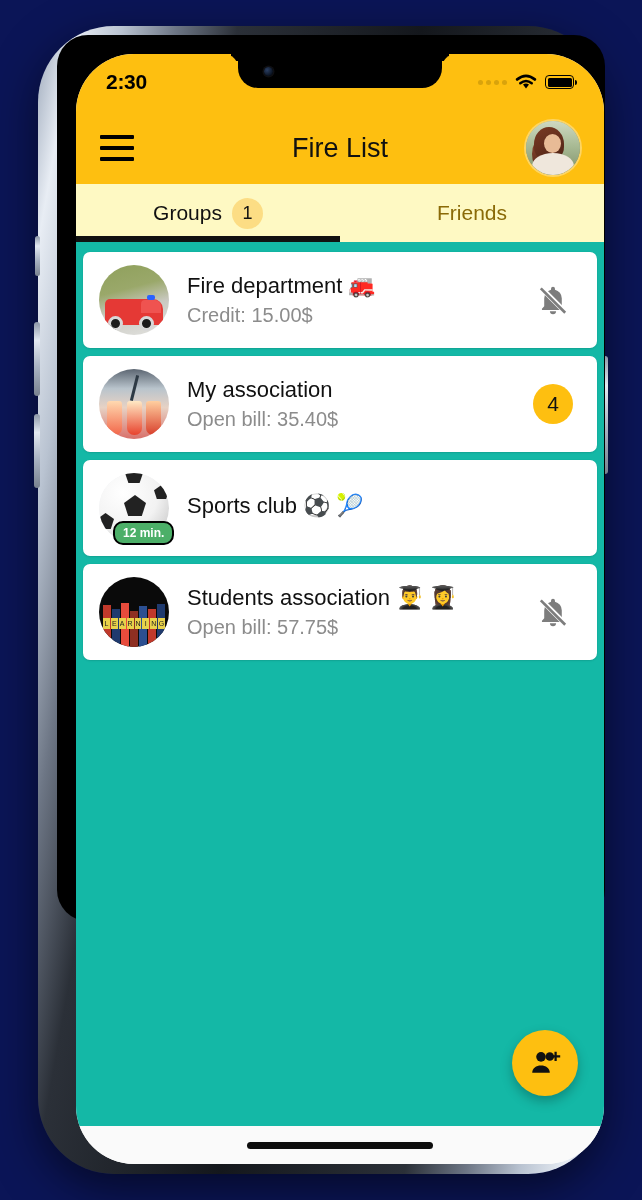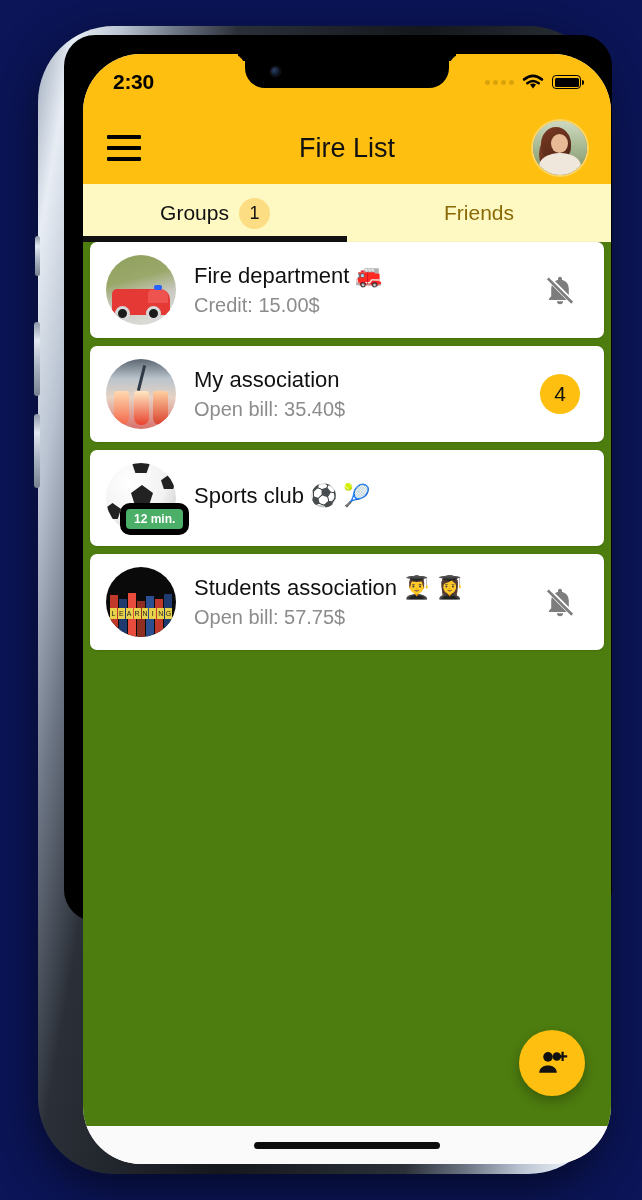--- a/index.html
+++ b/index.html
@@ -26,21 +26,21 @@
     border-radius: 76px;
     background: linear-gradient(100deg,
         #9aa6b8 0%, #e8edf4 5%, #b9c3d1 11%,
         #6d7685 18%, #2b3038 26%, #14171c 50%,
         #2b3038 74%, #6d7685 82%, #b9c3d1 89%,
         #e8edf4 95%, #9aa6b8 100%);
     box-shadow: 0 14px 46px rgba(0,0,0,0.55);
   }
   #phone-inner-bezel {
     position: absolute;
-    left: 26px; top: 9px;
+    left: 19px; top: 9px;
     width: 548px; height: 886px;
     border-radius: 31px;
     background: #000;
   }
 
   
   .side-btn {
     position: absolute;
     background: linear-gradient(180deg,#8d98a8 0%, #e3e9f1 25%, #aab4c3 60%, #79828f 100%);
     border-radius: 3px;
@@ -195,23 +195,23 @@
     min-width: 31px; height: 31px; padding: 0 6px;
     border-radius: 16px;
     background: #fcdd84;
     color: #111;
     font-size: 18px;
     display: flex; align-items: center; justify-content: center;
   }
 
   
   #group-list {
-    background: #4d7c0f;
+    background: #14b8a6;
     flex: 1;
-    padding: 0 0 0 0;
+    padding: 10px 0 0 0;
     position: relative;
     height: 872px;
   }
   .group-card {
     background: #fff;
     margin: 0 7px 8px 7px;
     border-radius: 7px;
     height: 96px;
     display: flex;
     align-items: center;
@@ -240,21 +240,21 @@
     width: 40px; height: 40px; border-radius: 50%;
     background: #febf10; color: #111;
     font-size: 21px;
     display: flex; align-items: center; justify-content: center;
   }
   .time-badge {
     position: absolute; left: 14px; bottom: -2px;
     background: #4caf68; color: #fff;
     font-size: 12px; font-weight: bold;
     padding: 3px 8px; border-radius: 10px;
-    border: 6px solid #000000;
+    border: 2px solid #000000;
     white-space: nowrap;
   }
 
   
   .art-fire   { position:absolute; inset:0; background: linear-gradient(165deg,#8fa05c 0%, #9aa86a 35%, #c9c9c1 60%, #e2e2df 100%); }
   .art-fire .truck { position:absolute; left:6px; bottom:10px; width:58px; height:26px; background:#e53935; border-radius:5px 10px 4px 4px; }
   .art-fire .cab   { position:absolute; left:42px; bottom:22px; width:20px; height:13px; background:#ef5350; border-radius:4px 6px 0 0; }
   .art-fire .w1, .art-fire .w2 { position:absolute; bottom:4px; width:15px; height:15px; border-radius:50%; background:#1b1b1b; border:3px solid #d8d8d8; }
   .art-fire .w1 { left:9px; } .art-fire .w2 { left:40px; }
   .art-fire .light{ position:absolute; left:48px; bottom:35px; width:8px; height:5px; background:#2962ff; border-radius:2px; }

